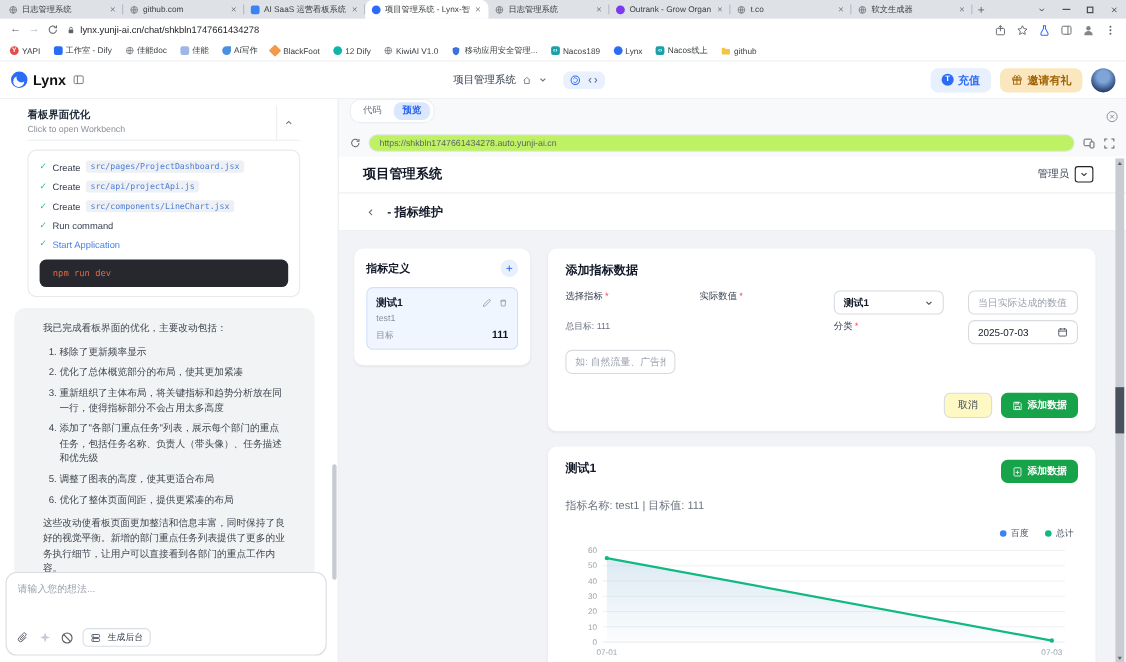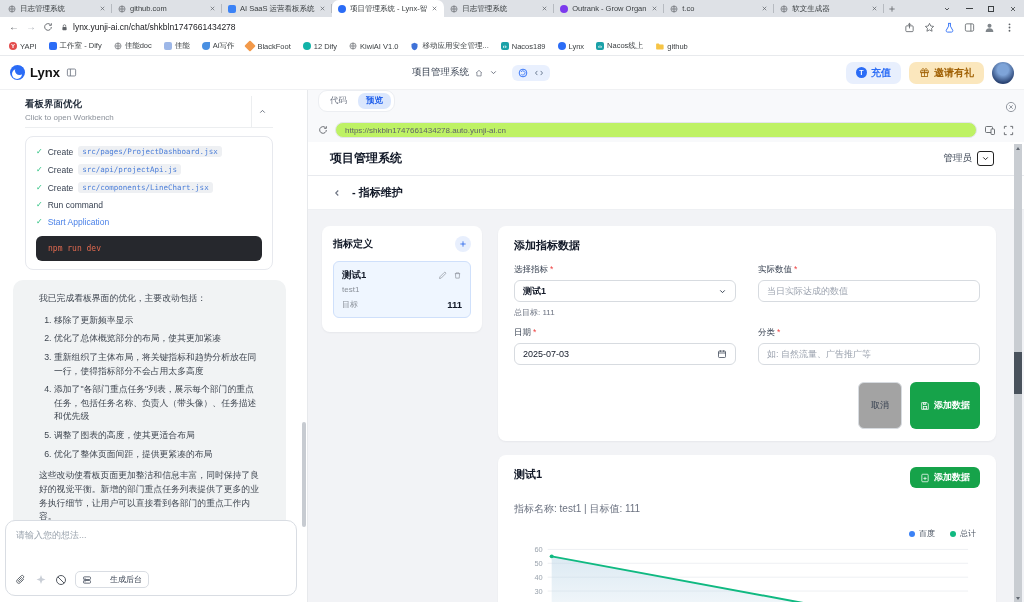--- a/index.html
+++ b/index.html
@@ -55,21 +55,21 @@
   .codechip{background:#eef0f3;color:#4a7dd8;font-family:"DejaVu Sans Mono",monospace;font-size:7.5px;padding:1px 4px;border-radius:3px}
   .terminal{background:#26282d;border-radius:6px;padding:8px 12px;margin:9px 0;font-family:"DejaVu Sans Mono",monospace;font-size:8px;color:#e0694f}
   .startapp{color:#4b82e8}
   .bubble{margin:10px 21px 0 13px;background:#f1f3f4;border-radius:10px;padding:12px 26px;font-size:8.8px;color:#3f4650;line-height:1.55}
   .bubble ol{margin:8px 0 8px 0;padding-left:15px}
   .bubble li{margin-bottom:5px}
   .composer{position:absolute;left:5px;right:10px;bottom:6px;height:76px;border:1px solid #d9dde3;border-radius:10px;background:#fff;padding:8px 10px}
   .composer textarea{width:100%;height:36px;border:none;resize:none;outline:none;font-size:9px;color:#374151;font-family:inherit}
   .composer textarea::placeholder{color:#9aa3ad}
   .comp-icons{position:absolute;left:9px;bottom:7px;display:flex;align-items:center;gap:8px;color:#555b63}
-  .gen-btn{display:flex;align-items:center;gap:18px;border:1px solid #d9dde3;border-radius:5px;padding:2px 6px;font-size:8px;color:#374151;background:#fff;cursor:pointer}
+  .gen-btn{display:flex;align-items:center;gap:6px;border:1px solid #d9dde3;border-radius:5px;padding:2px 6px;font-size:8px;color:#374151;background:#fff;cursor:pointer}
   .chat-scroll{position:absolute;right:1px;top:332px;width:4px;height:105px;border-radius:2px;background:#c7cbd1}
   
   .preview{flex:1;background:#f8f9fb;display:flex;flex-direction:column;position:relative}
   .ptabs{height:28px;display:flex;align-items:flex-start;padding:0 10px}
   .ptab-group{background:#fff;border:1px solid #eceef2;border-radius:9px;padding:2px 3px;display:flex;gap:3px}
   .ptab{font-size:8.5px;padding:2px 8px;border-radius:7px;color:#6b7280;cursor:pointer}
   .ptab.active{background:#dbe7fd;color:#2563eb;font-weight:700}
   .pclose{position:absolute;right:7px;top:7px;color:#8a9099;cursor:pointer}
   .purl{height:24px;display:flex;align-items:center;gap:7px;padding:0 10px;color:#5f6368}
   .urlpill{flex:1;height:16px;border:1px solid #e3e6ea;border-radius:9px;background:#bef264;display:flex;align-items:center;padding:0 9px;font-size:8px;color:#5f6368}
@@ -90,31 +90,31 @@
   .mi-row1{display:flex;align-items:center}
   .mi-name{font-size:9.5px;font-weight:700;color:#111827;flex:1}
   .mi-icons{display:flex;gap:6px;color:#8a9099}
   .mi-code{font-size:8px;color:#8a9099;margin:3px 0 5px}
   .mi-row3{display:flex;justify-content:space-between;align-items:center}
   .mi-tlabel{font-size:8px;color:#8a9099}
   .mi-tvalue{font-size:9.5px;font-weight:800;color:#111827}
   .right-col{flex:1;display:flex;flex-direction:column;gap:14px}
   .form-card{padding:12px 16px}
   .form-title{font-size:11px;font-weight:700;color:#111827;margin-bottom:11px}
-  .fgrid{display:grid;grid-template-columns:1fr 1fr;column-gap:22px}
+  .fgrid{display:grid;grid-template-columns:1fr 1fr 1fr 1fr;column-gap:22px}
   .flabel{font-size:8.5px;color:#374151;margin-bottom:4px}
   .req{color:#ef4444;margin-left:2px}
   .control{height:22px;border:1px solid #d7dbe0;border-radius:6px;display:flex;align-items:center;padding:0 8px;font-size:9px;color:#111827;background:#fff;margin-bottom:5px;width:100%;outline:none;font-family:inherit}
   input.control::placeholder{color:#9ca3af}
   .sel-val{font-weight:700;flex:1}
   .ctl-ic{margin-left:auto;color:#374151}
   .hint{font-size:8px;color:#6b7280;margin:0 0 9px}
   .spacer{margin-bottom:9px}
   .form-actions{display:flex;justify-content:flex-end;gap:8px;margin-top:12px}
-  .btn-cancel{border:1px solid #d7dbe0;background:#a3a3a3;border-radius:6px;padding:16px 12px;font-size:9px;color:#374151;cursor:pointer}
+  .btn-cancel{border:1px solid #d7dbe0;background:#fef9c3;border-radius:6px;padding:4px 12px;font-size:9px;color:#374151;cursor:pointer}
   .btn-green{background:#16a34a;color:#fff;border:none;border-radius:6px;padding:4px 10px;font-size:9px;font-weight:700;display:flex;align-items:center;gap:4px;cursor:pointer}
   .chart-card{padding:12px 16px;height:236px}
   .chart-head{display:flex;align-items:flex-start}
   .chart-title{font-size:11px;font-weight:700;color:#111827}
   .chart-sub{font-size:10px;color:#6b7280;margin-top:20px}
   .legend{display:flex;justify-content:flex-end;gap:15px;font-size:8px;color:#4b5563;margin:12px 4px 4px}
   .legend-item{display:flex;align-items:center;gap:4px;cursor:pointer}
   .dot{width:6px;height:6px;border-radius:50%}
   
   .sb{position:absolute;top:2px;bottom:0;right:2px;width:8px;background:#c9cdd2}
@@ -640,21 +640,20 @@
               <div class="flabel"><span>实际数值</span><span class="req">*</span></div>
               <div class="control">
                   <span class="sel-val">测试1</span>
                   <svg class="ic ctl-ic" width="9" height="9">
                     <use href="#s-chevd"></use>
                   </svg>
                 </div>
               <input class="control" placeholder="当日实际达成的数值" style="">
               <div class="hint">总目标: 111</div>
               <div class="spacer"></div>
-              <div class="flabel"><span>日期</span><span class="req">*</span></div>
               <div class="flabel"><span>分类</span><span class="req">*</span></div>
               <div class="control">
                   <span>2025-07-03</span>
                   <svg class="ic ctl-ic" width="10" height="10">
                     <use href="#s-cal"></use>
                   </svg>
                 </div>
               <input class="control" placeholder="如: 自然流量、广告推广等" style="">
             </div>
             <div class="form-actions">

